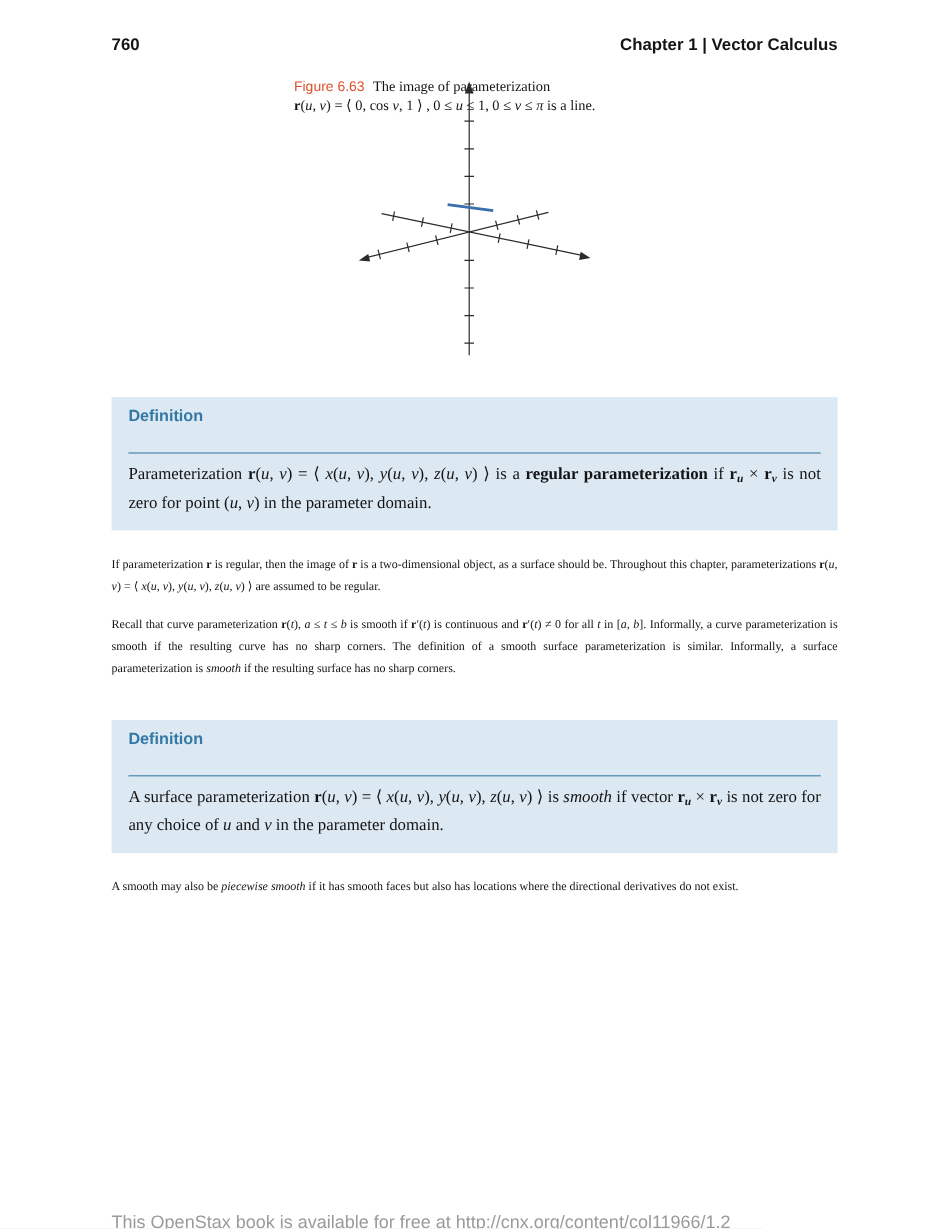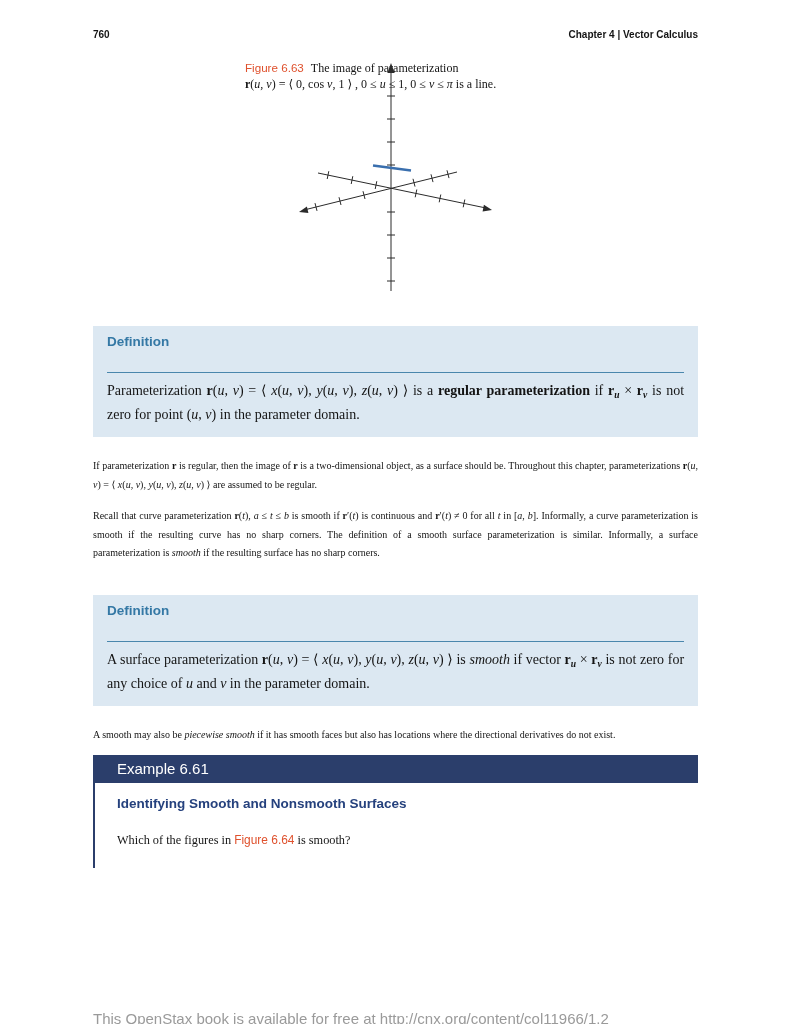--- a/index.html
+++ b/index.html
@@ -11,21 +11,21 @@
   *{margin:0;padding:0;box-sizing:border-box;}
   html,body{background:#e8e8e8;}
   .page{
     width:791px;height:1024px;background:#ffffff;position:relative;
     font-family:"Liberation Serif",serif;color:#141414;overflow:hidden;
     margin:0 auto;
   }
   .content{padding:0 93px;}
   header{
     padding-top:29px;display:flex;justify-content:space-between;align-items:baseline;
-    font-family:"Liberation Sans",sans-serif;font-size:10px;font-weight:700;
+    font-family:"Liberation Sans",sans-serif;font-size:14px;font-weight:700;
   }
   
   .figure-wrap{position:relative;height:234px;margin-top:20px;}
   .figure-wrap svg{position:absolute;left:187px;top:0;}
   .caption{
     margin-left:152px;margin-top:2px;width:330px;
     font-size:12px;line-height:15.5px;
   }
   .figref{
     color:var(--orange);font-family:"Liberation Sans",sans-serif;
@@ -77,21 +77,21 @@
   .arrow{fill:var(--axis-black);}
 </style>
 </head>
 <body>
 
 <div class="page">
   <div class="content">
 
     <header>
       <span>760</span>
-      <span>Chapter 4 | Vector Calculus</span>
+      <span>Chapter 1 | Vector Calculus</span>
     </header>
 
     <div class="figure-wrap">
       <svg width="240" height="234" viewBox="0 0 240 234">
 
         <line class="axis" x1="111" y1="11" x2="111" y2="231"></line>
         <polygon class="arrow" points="111,3 107.3,13 114.7,13"></polygon>
 
         <line class="axis" x1="38" y1="113" x2="205" y2="147.8"></line>
         <polygon class="arrow" points="212,150 202.6,151.6 203.9,144.8"></polygon>
@@ -144,24 +144,17 @@
     <p class="body p1"><span>If parameterization </span><span class="b">r</span><span> is regular, then the image of </span><span class="b">r</span><span> is a two-dimensional object, as a surface should be. Throughout this chapter, parameterizations </span><span class="b">r</span><span>(</span><span class="i">u</span><span>, </span><span class="i">v</span><span>) = ⟨ </span><span class="i">x</span><span>(</span><span class="i">u</span><span>, </span><span class="i">v</span><span>), </span><span class="i">y</span><span>(</span><span class="i">u</span><span>, </span><span class="i">v</span><span>), </span><span class="i">z</span><span>(</span><span class="i">u</span><span>, </span><span class="i">v</span><span>) ⟩  are assumed to be regular.</span></p>
     <p class="body p2"><span>Recall that curve parameterization </span><span class="b">r</span><span>(</span><span class="i">t</span><span>), </span><span class="i">a</span><span> ≤ </span><span class="i">t</span><span> ≤ </span><span class="i">b</span><span> is smooth if </span><span class="b">r</span><span>′(</span><span class="i">t</span><span>) is continuous and </span><span class="b">r</span><span>′(</span><span class="i">t</span><span>) ≠ 0 for all </span><span class="i">t</span><span> in [</span><span class="i">a</span><span>, </span><span class="i">b</span><span>]. </span><span>Informally, a curve parameterization is smooth if the resulting curve has no sharp corners. The definition of a smooth surface parameterization is similar. Informally, a surface parameterization is </span><span class="i">smooth</span><span> if the resulting surface has no sharp corners.</span></p>
 
     <section class="defbox">
       <div class="def-heading">Definition</div>
       <div class="def-body"><span>A surface parameterization </span><span class="b">r</span><span>(</span><span class="i">u</span><span>, </span><span class="i">v</span><span>) = ⟨ </span><span class="i">x</span><span>(</span><span class="i">u</span><span>, </span><span class="i">v</span><span>), </span><span class="i">y</span><span>(</span><span class="i">u</span><span>, </span><span class="i">v</span><span>), </span><span class="i">z</span><span>(</span><span class="i">u</span><span>, </span><span class="i">v</span><span>) ⟩  is </span><span class="i">smooth</span><span> if vector </span><span class="b">r</span><span class="bi sub">u</span><span> × </span><span class="b">r</span><span class="bi sub">v</span><span> is not zero for any choice of </span><span class="i">u</span><span> and </span><span class="i">v</span><span> in the parameter domain.</span></div>
     </section>
 
     <p class="body p3"><span>A smooth may also be </span><span class="i">piecewise smooth</span><span> if it has smooth faces but also has locations where the directional derivatives do not exist.</span></p>
 
-    <section class="example">
-      <div class="example-bar">Example 6.61</div>
-      <div class="example-body">
-        <div class="example-title">Identifying Smooth and Nonsmooth Surfaces</div>
-        <p class="example-question"><span>Which of the figures in </span><span class="figref">Figure 6.64</span><span> is smooth?</span></p>
-      </div>
-    </section>
 
   </div>
 
   <footer>This OpenStax book is available for free at http://cnx.org/content/col11966/1.2</footer>
 </div>
 
 </body></html>

